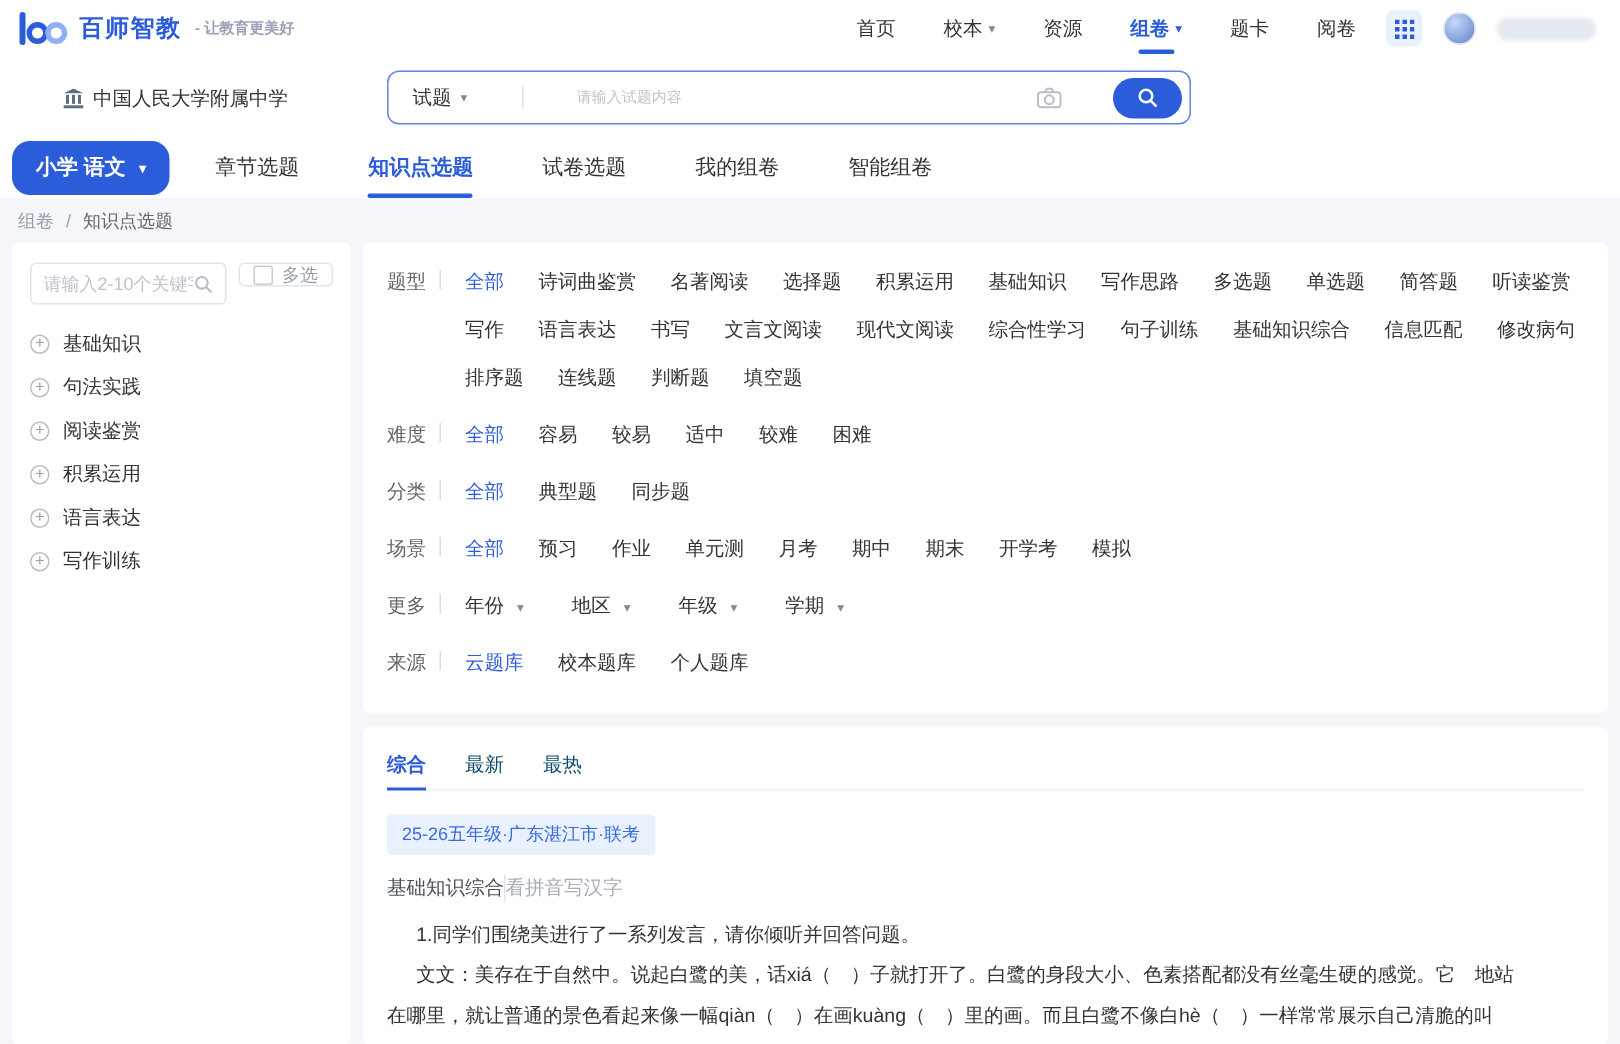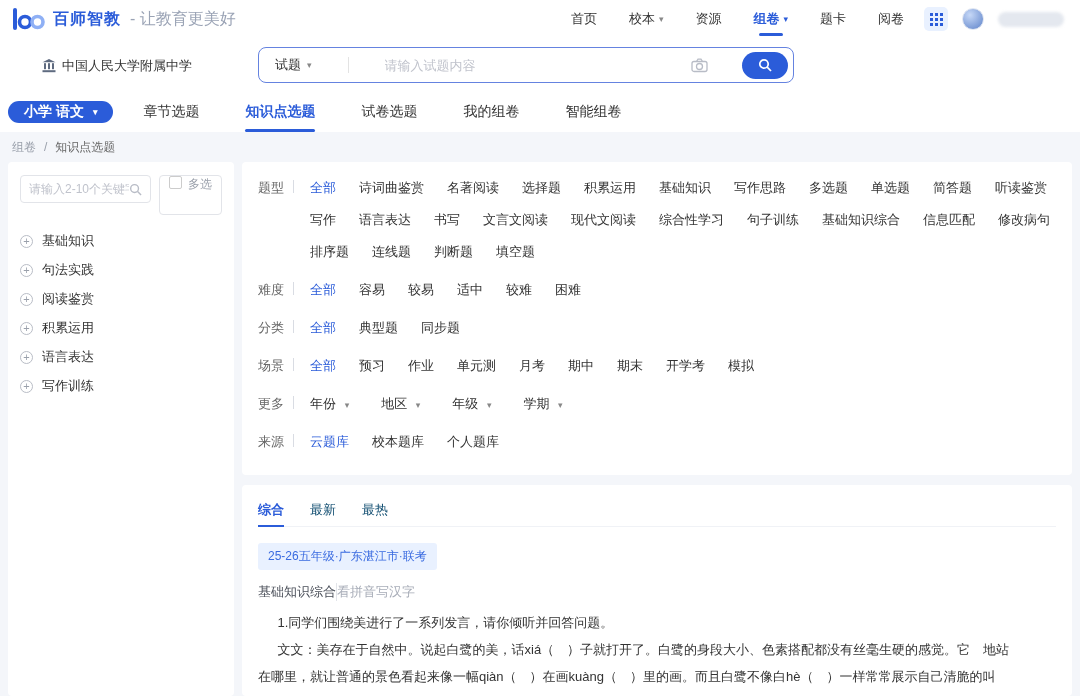--- a/index.html
+++ b/index.html
@@ -7,64 +7,64 @@
     width: 1080px; height: 696px; overflow: hidden;
     font-family: "Liberation Sans", "DejaVu Sans", sans-serif;
     background: #fff; color: #333;
   }
   .caret { font-size: 9px; color: #888; line-height: 1; }
 
   
   .topbar { height: 38px; display: flex; justify-content: space-between; padding: 0 16px 0 12px; background: #fff; }
   .logo-wrap { display: flex; align-items: center; gap: 7px; }
   .logo-name { color: var(--accent, #2b5cd9); font-weight: bold; font-size: 16px; letter-spacing: 1px; }
-  .logo-tagline { color: #9aa3b5; font-size: 16px; margin-left: 2px; }
+  .logo-tagline { color: #9aa3b5; font-size: 10px; margin-left: 2px; font-weight: bold; }
   .nav-right { display: flex; align-items: center; gap: 14px; }
   .nav { display: flex; align-items: center; gap: 32px; height: 38px; }
   .nav-item { display: flex; align-items: center; gap: 4px; font-size: 13px; color: #333; cursor: pointer; height: 38px; position: relative; }
   .nav-item.is-active { color: var(--accent, #2b5cd9); font-weight: bold; }
   .nav-item.is-active .caret { color: var(--accent, #2b5cd9); }
   .nav-item.is-active::after { content: ""; position: absolute; left: 50%; transform: translateX(-50%); bottom: 2px; width: 24px; height: 3px; border-radius: 2px; background: var(--accent, #2b5cd9); }
   .grid-btn { width: 24px; height: 24px; border-radius: 5px; background: var(--accent-light-bg, #e9f1ff); display: flex; align-items: center; justify-content: center; cursor: pointer; margin-left: 6px; }
   .avatar { width: 22px; height: 22px; border-radius: 50%; background: radial-gradient(circle at 35% 30%, #c6d8f7, #5d82c9); border: 1px solid #e0e6f2; }
   .user-blur { width: 66px; height: 15px; border-radius: 8px; background: #e4e8ef; filter: blur(1.5px); }
 
   
   .search-row { height: 54px; position: relative; background: #fff; }
   .school { position: absolute; left: 42px; top: 19px; display: flex; align-items: center; gap: 6px; font-size: 13px; color: #333; }
   .search-box { position: absolute; left: 258px; top: 9px; width: 536px; height: 36px; border: 1px solid #6583e0; border-radius: 8px; display: flex; align-items: center; background: #fff; gap: 24px; }
   .search-cat { display: flex; align-items: center; gap: 6px; padding: 0 12px 0 16px; font-size: 13px; color: #333; cursor: pointer; flex: none; }
   .search-sep { width: 1px; height: 16px; background: #e3e3e3; flex: none; }
-  .search-input { flex: 1; min-width: 0; border: none; outline: none; font-size: 13px; color: #333; padding: 0 12px; background: transparent; }
+  .search-input { flex: 1; min-width: 0; border: none; outline: none; font-size: 10px; color: #333; padding: 0 12px; background: transparent; }
   .search-input::placeholder { color: #c0c3cc; }
   .cam { margin-right: 10px; display: flex; cursor: pointer; }
   .search-btn { width: 46px; height: 27px; border-radius: 14px; background: var(--accent, #2b5cd9); display: flex; align-items: center; justify-content: center; margin-right: 5px; border: none; cursor: pointer; flex: none; }
 
   
   .tabs-row { height: 40px; display: flex; align-items: center; padding-left: 8px; background: #fff; }
-  .subject-btn { background: var(--accent, #2b5cd9); color: #fff; font-size: 14px; font-weight: bold; height: 22px; padding: 0 16px; border-radius: 12px; display: flex; align-items: center; gap: 9px; border: none; cursor: pointer; }
+  .subject-btn { background: var(--accent, #2b5cd9); color: #fff; font-size: 14px; font-weight: bold; height: 36px; padding: 0 16px; border-radius: 12px; display: flex; align-items: center; gap: 9px; border: none; cursor: pointer; }
   .subject-btn .caret { color: #fff; }
   .tabs { display: flex; align-items: center; gap: 46px; margin-left: 30px; height: 40px; }
   .tab { font-size: 14px; color: #333; height: 40px; display: flex; align-items: center; position: relative; cursor: pointer; text-align: right; }
   .tab.is-active { color: var(--accent, #2b5cd9); font-weight: bold; }
   .tab.is-active::after { content: ""; position: absolute; bottom: 0; left: 50%; transform: translateX(-50%); width: 100%; height: 3px; background: var(--accent, #2b5cd9); border-radius: 2px; }
 
   
   .content { background: var(--page-bg, #f4f6fa); height: 564px; padding: 0 8px; }
   .breadcrumb { height: 30px; display: flex; align-items: center; gap: 8px; font-size: 12px; color: #9aa0ab; padding-left: 4px; }
   .breadcrumb .cur { color: #666; }
   .content-body { display: flex; gap: 8px; height: 534px; align-items: stretch; }
 
   
   .sidebar { width: 226px; background: #fff; border-radius: 4px; padding: 13px 12px; flex: none; }
   .side-top { display: flex; gap: 8px; }
   .side-search { flex: 1; min-width: 0; height: 28px; border: 1px solid #e2e4e9; border-radius: 4px; display: flex; align-items: center; padding: 0 8px; }
   .side-search input { border: none; outline: none; width: 100%; font-size: 12px; color: #333; }
   .side-search input::placeholder { color: #c0c3cc; }
-  .multi { height: 40px; border: 1px solid #e2e4e9; border-radius: 4px; display: flex; gap: 6px; padding: 0 9px; color: #9aa0ab; font-size: 12px; cursor: pointer; flex: none; }
+  .multi { height: 16px; border: 1px solid #e2e4e9; border-radius: 4px; display: flex; align-items: center; gap: 6px; padding: 0 9px; color: #9aa0ab; font-size: 12px; cursor: pointer; flex: none; }
   .checkbox { width: 13px; height: 13px; border: 1px solid #ccc; border-radius: 2px; background: #fff; }
   .tree { margin-top: 17px; display: flex; flex-direction: column; gap: 11px; }
   .tree-item { display: flex; align-items: center; gap: 9px; font-size: 13px; color: #333; cursor: pointer; height: 18px; }
   .plus-icon { width: 13px; height: 13px; border: 1px solid #b9bdc6; border-radius: 50%; color: #9aa0ab; font-size: 11px; line-height: 11px; text-align: center; flex: none; }
 
   
   .main { flex: 1; min-width: 0; display: flex; flex-direction: column; gap: 10px; }
   .filter-card { background: #fff; border-radius: 4px; padding: 17px 12px 4px 16px; }
   .frow { display: flex; align-items: flex-start; margin-bottom: 20px; }
   .flabel { color: #666; font-size: 13px; flex: none; width: 28px; }

